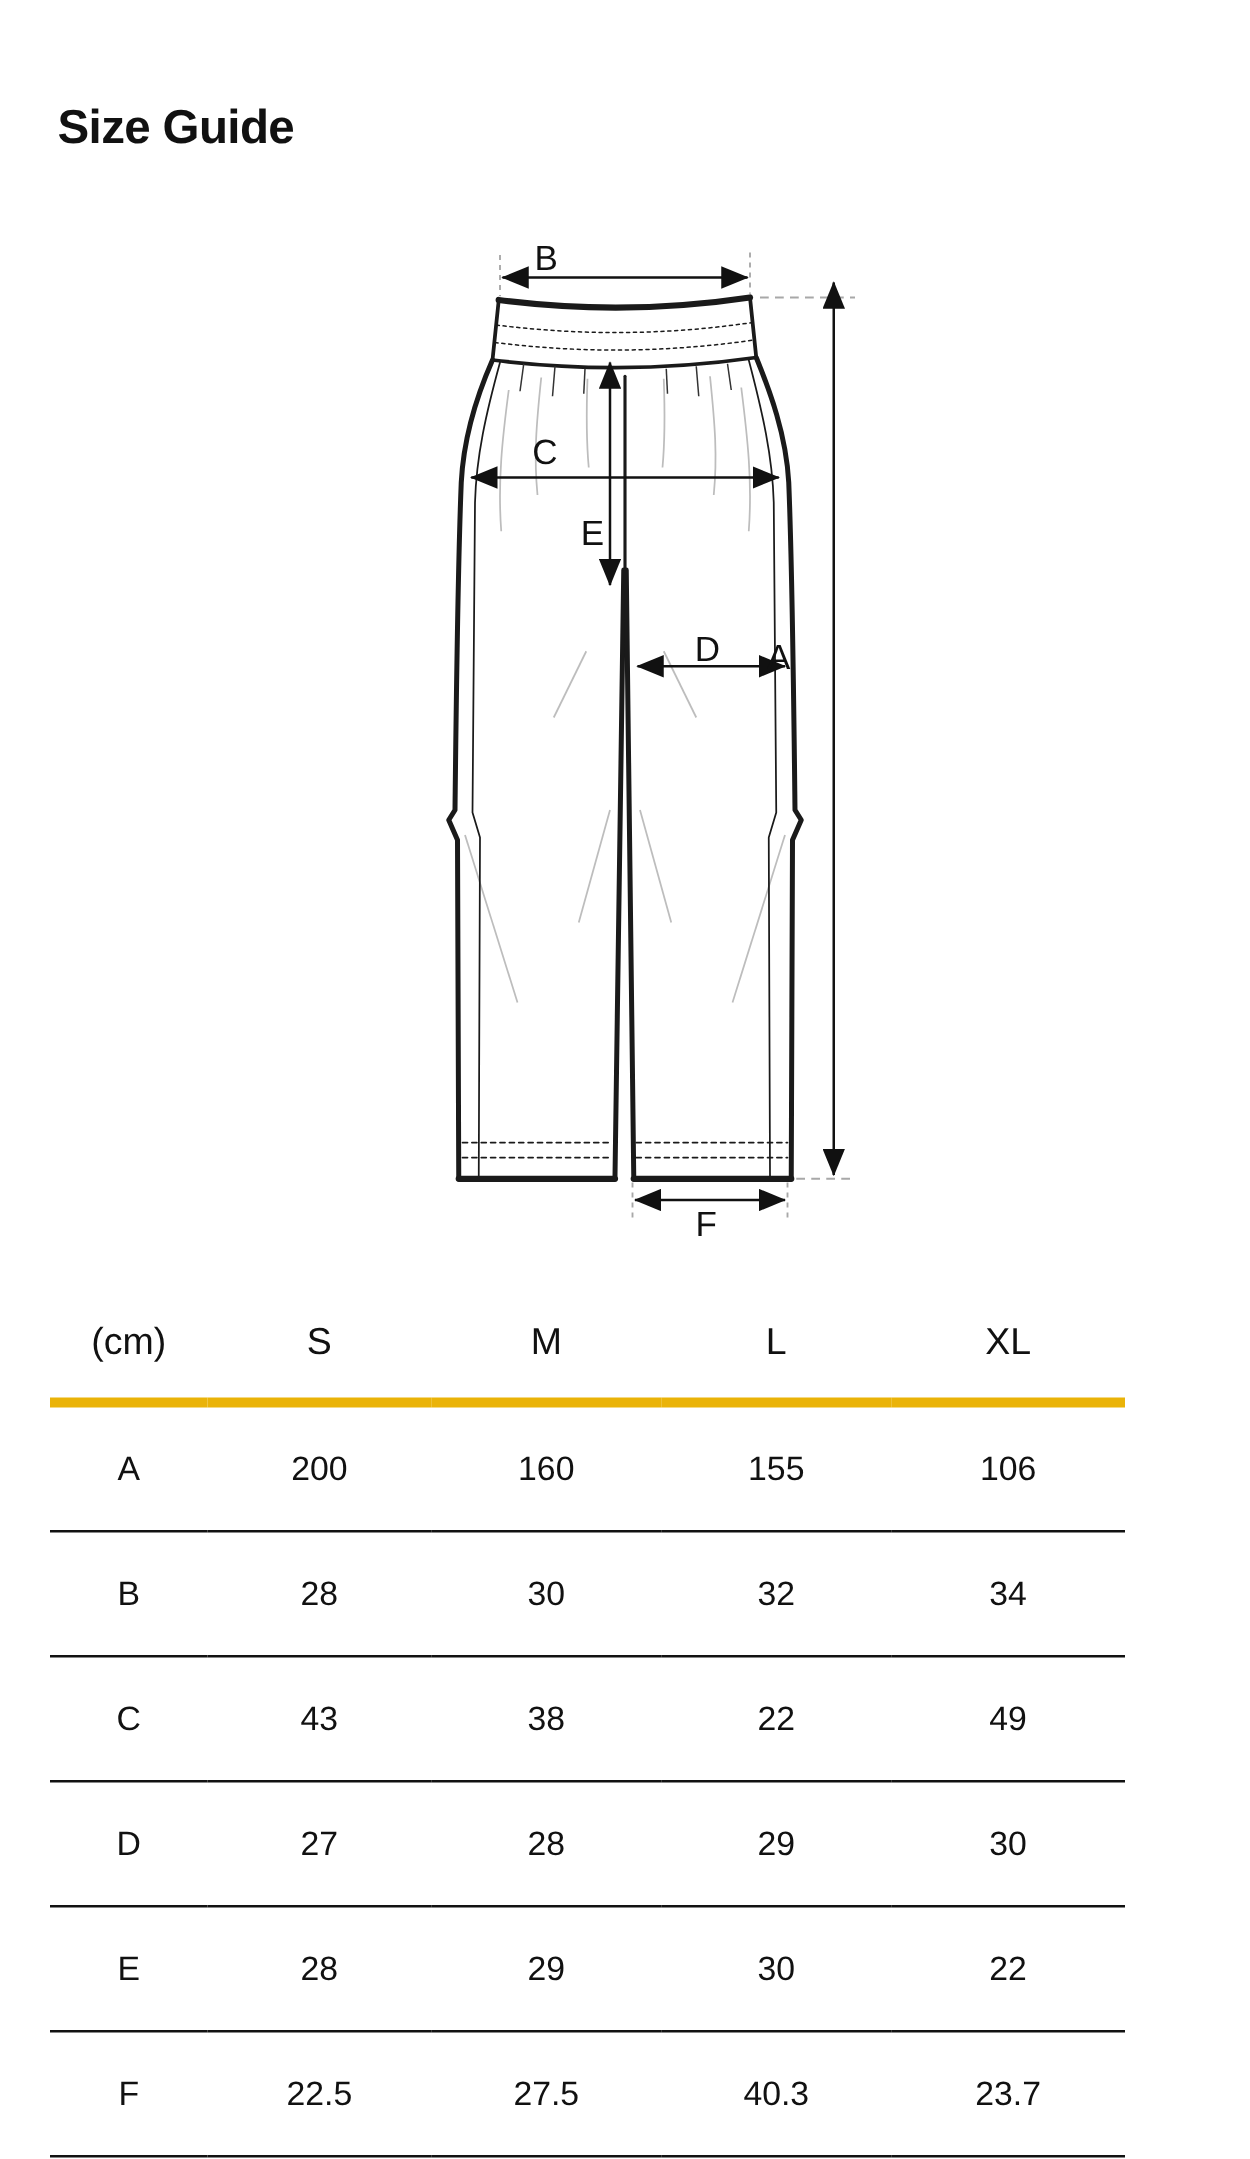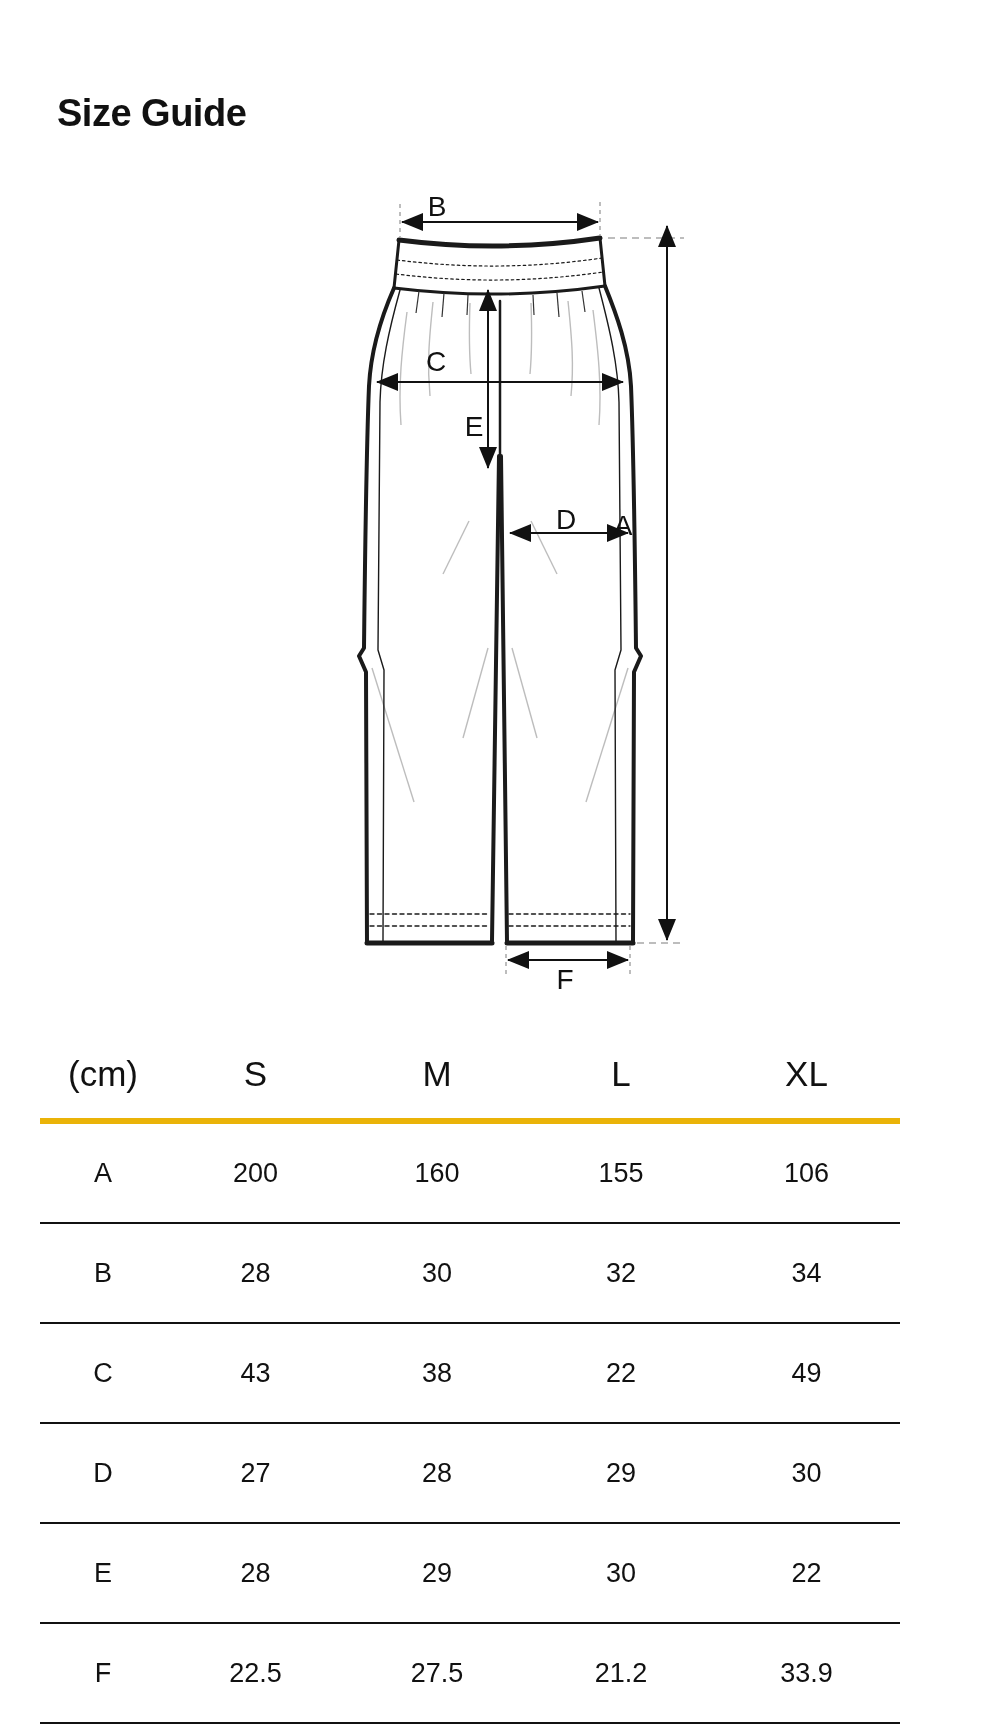--- a/index.html
+++ b/index.html
@@ -1,21 +1,21 @@
 <!DOCTYPE html>
 <html><head>
 <meta charset="utf-8">
 <style>
   html,body{margin:0;padding:0;background:#fff;}
   body{width:1000px;height:1727px;position:relative;font-family:"Liberation Sans",sans-serif;color:#111;}
-  .title{position:absolute;left:40px;top:76px;font-size:38px;line-height:40px;font-weight:700;letter-spacing:-0.5px;margin:17px;}
+  .title{position:absolute;left:40px;top:76px;font-size:38px;line-height:40px;font-weight:700;letter-spacing:-0.5px;margin:6px;}
   .diagram{position:absolute;left:0;top:0;}
   .diagram text{font-family:"Liberation Sans",sans-serif;font-size:28px;fill:#111;}
   table.size-table{position:absolute;left:40px;top:1030px;width:860px;border-collapse:collapse;table-layout:fixed;}
-  table.size-table th{height:86px;font-weight:400;font-size:35px;text-align:center;vertical-align:middle;border-bottom:6px solid #eab308;}
+  table.size-table th{height:86px;font-weight:400;font-size:30px;text-align:center;vertical-align:middle;border-bottom:8px solid #eab308;}
   table.size-table td{height:96px;font-size:27px;text-align:center;vertical-align:middle;border-bottom:2px solid #111;}
 </style>
 </head>
 <body>
 
 <h1 class="title">Size Guide</h1>
 
 <svg class="diagram" width="1000" height="1010" viewBox="0 0 1000 1010">
   <defs>
     <marker id="ahE" markerWidth="11" markerHeight="9" refX="10.5" refY="4.5" orient="auto">
@@ -152,17 +152,17 @@
       <td>E</td>
       <td>28</td>
       <td>29</td>
       <td>30</td>
       <td>22</td>
     </tr>
     <tr>
       <td>F</td>
       <td>22.5</td>
       <td>27.5</td>
-      <td>21.2</td>
-      <td>33.9</td>
+      <td>40.3</td>
+      <td>23.7</td>
     </tr>
   </tbody>
 </table>
 
 </body></html>

